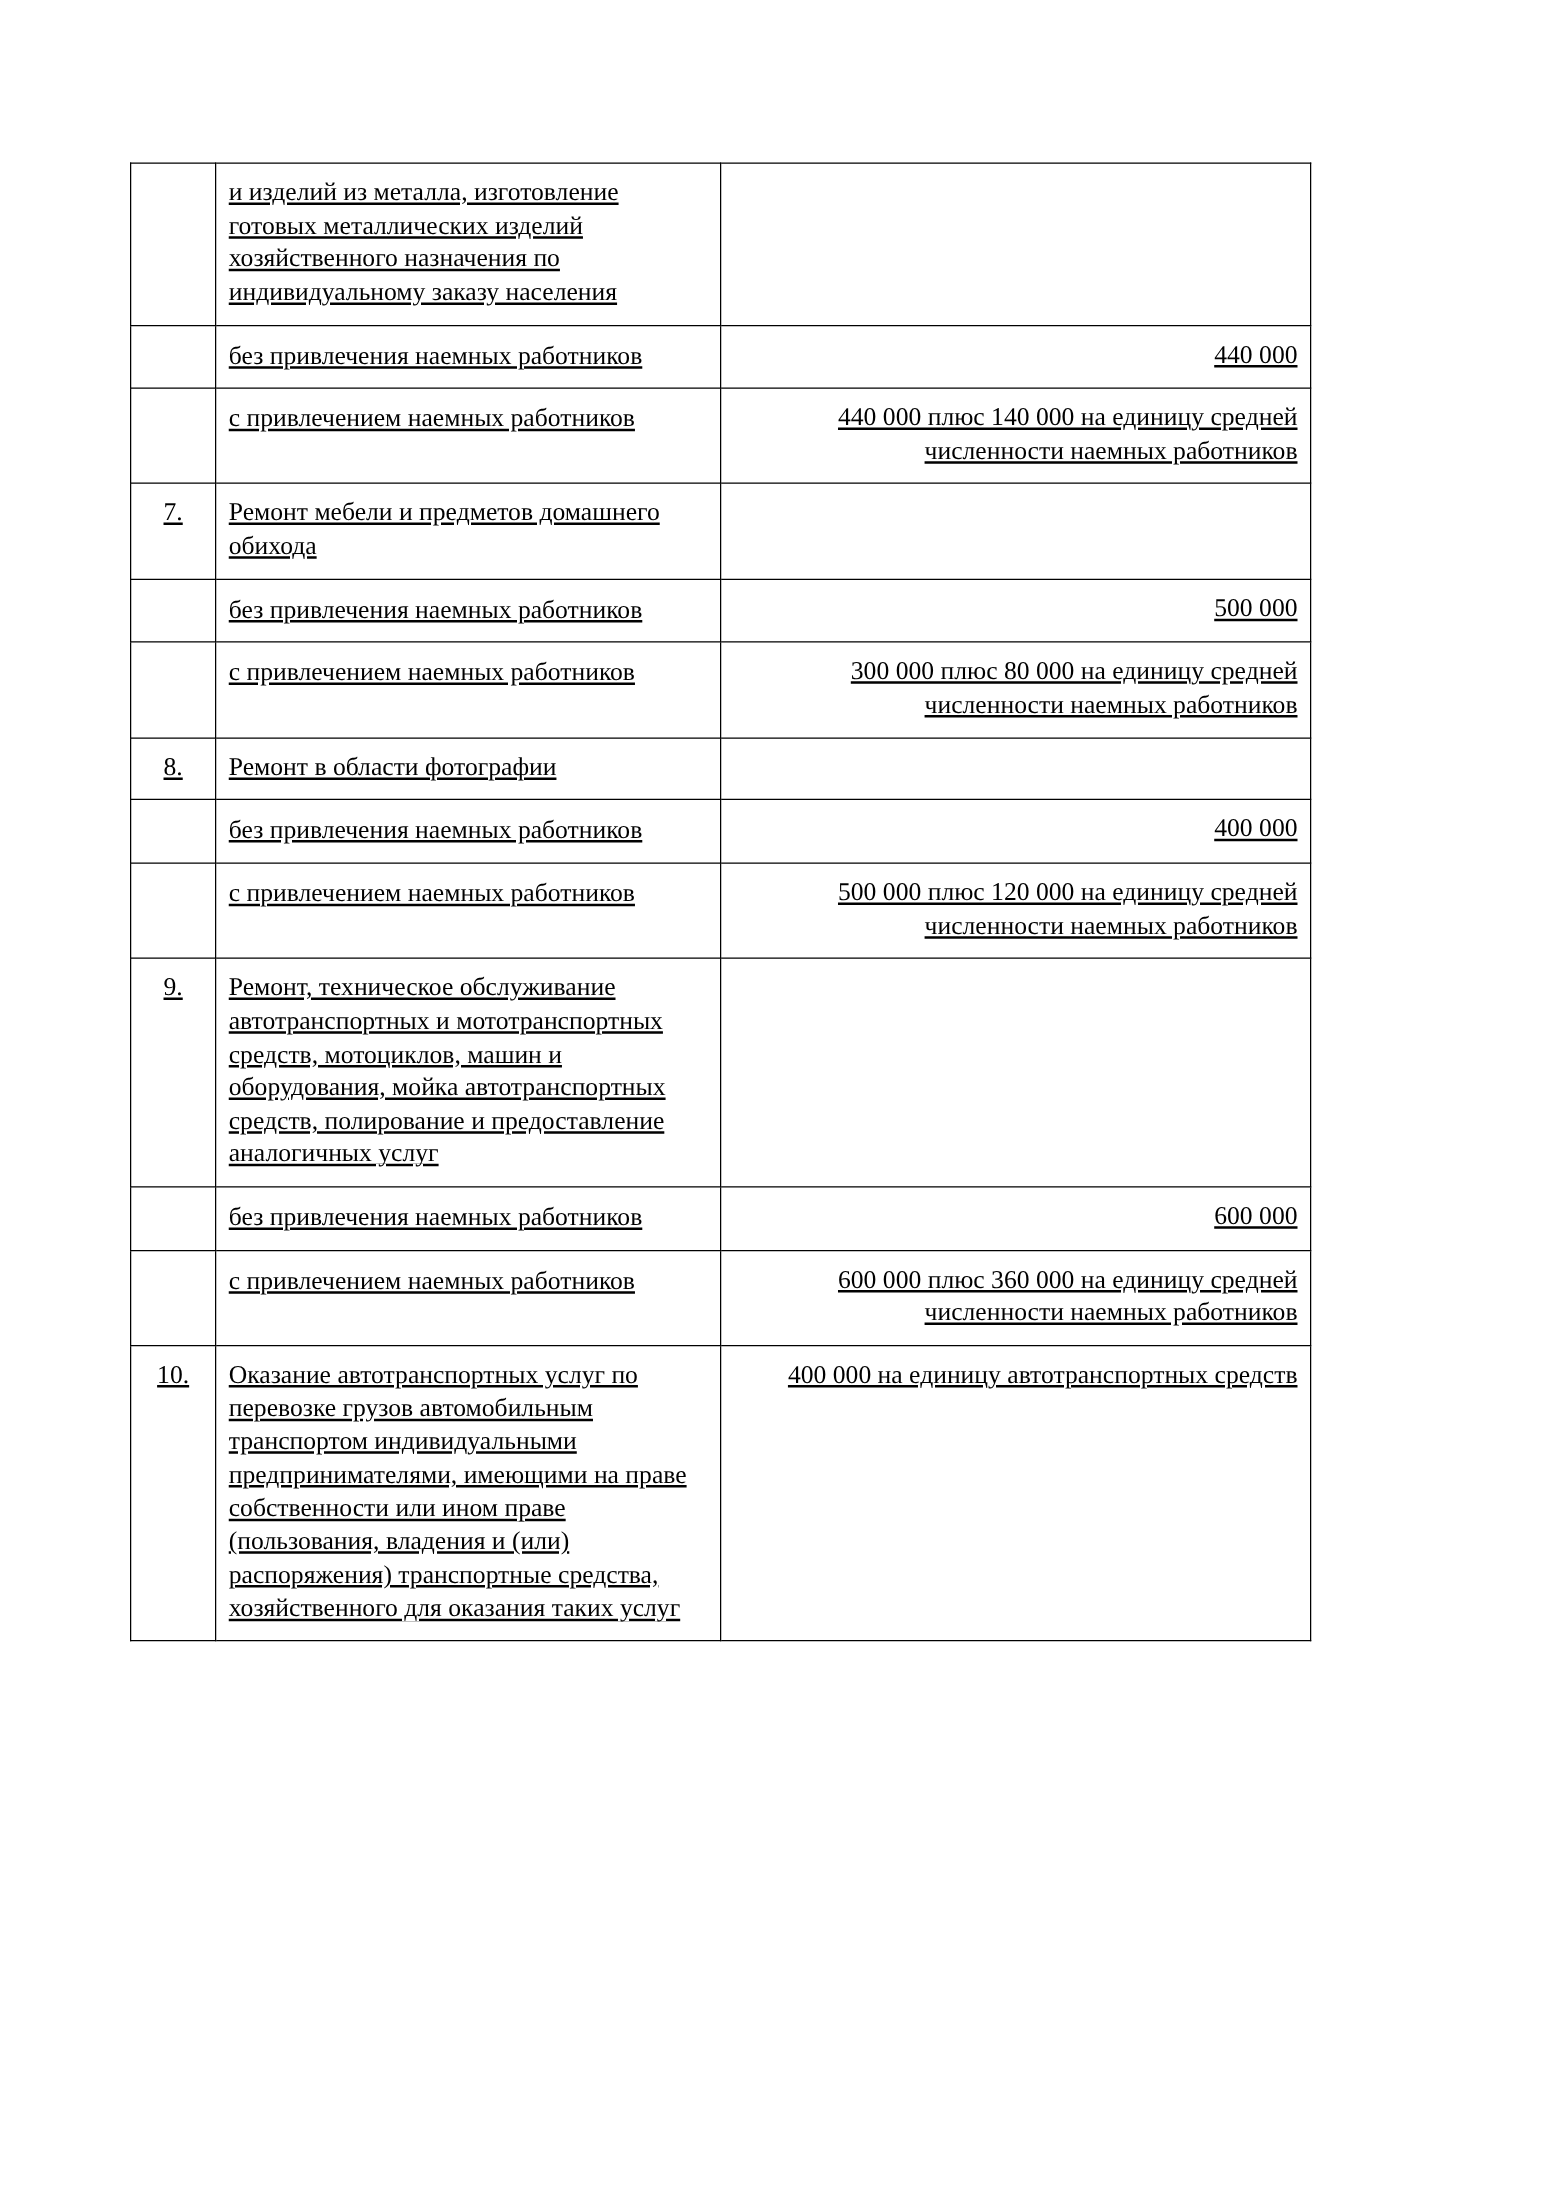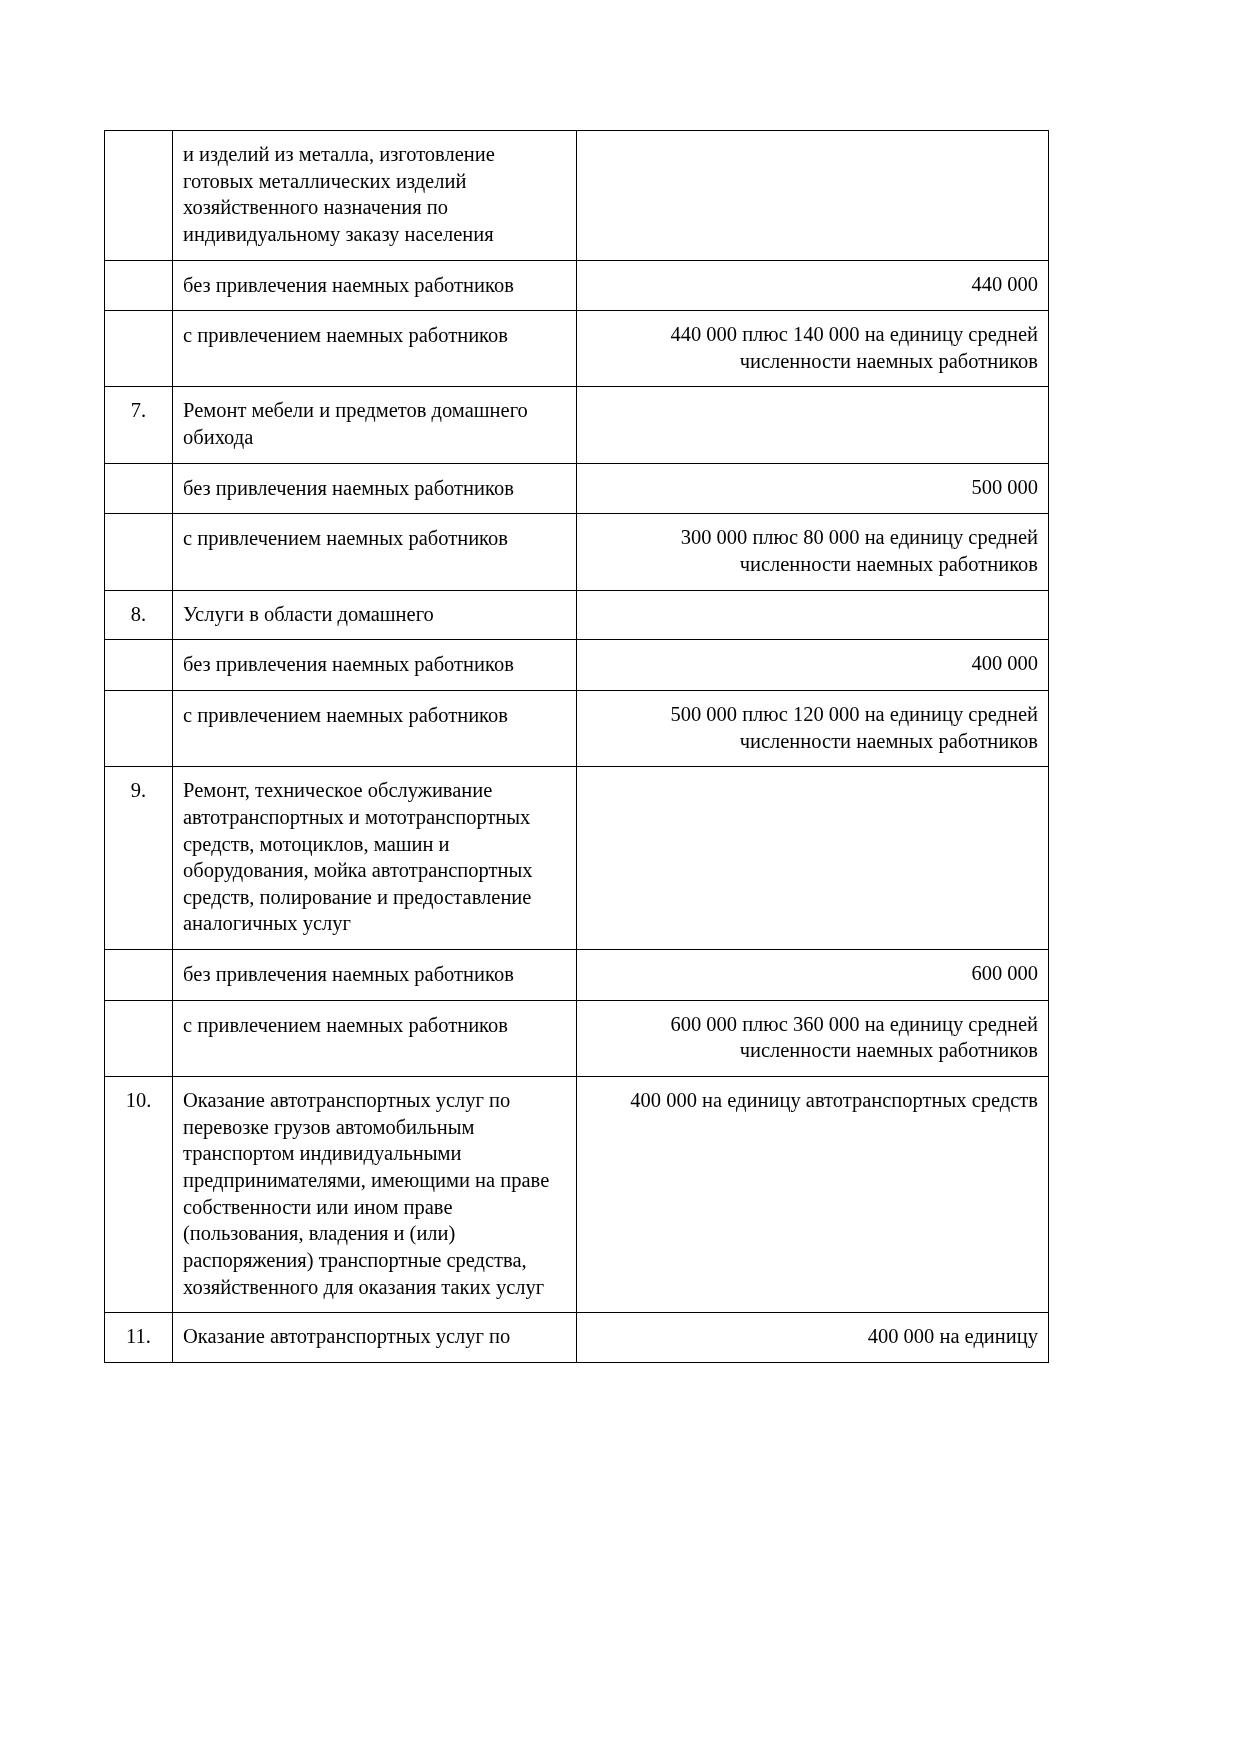--- a/index.html
+++ b/index.html
@@ -13,20 +13,21 @@
     font-family: "Liberation Serif", "DejaVu Serif", serif;
     color: #000000;
     -webkit-font-smoothing: antialiased;
   }
   .page {
     position: relative;
     width: 1240px;
     height: 1754px;
     box-sizing: border-box;
     padding: 130px 190px 0 104px;
+    text-decoration: underline;
   }
   table.tariff-table {
     width: 944px;
     border-collapse: collapse;
     table-layout: fixed;
     border: 1.4px solid #000000;
   }
   table.tariff-table td {
     border: 1.1px solid #000000;
     vertical-align: top;
@@ -106,21 +107,21 @@
       </tr>
 
       <tr class="sub-row">
         <td class="num"></td>
         <td class="desc">с привлечением наемных работников</td>
         <td class="val">300 000 плюс 80 000 на единицу средней численности наемных работников</td>
       </tr>
 
       <tr class="group-start">
         <td class="num">8.</td>
-        <td class="desc">Услуги в области домашнего</td>
+        <td class="desc">Ремонт в области фотографии</td>
         <td class="val empty"></td>
       </tr>
 
       <tr class="sub-row">
         <td class="num"></td>
         <td class="desc">без привлечения наемных работников</td>
         <td class="val">400 000</td>
       </tr>
 
       <tr class="sub-row">
@@ -146,21 +147,16 @@
         <td class="desc">с привлечением наемных работников</td>
         <td class="val">600 000 плюс 360 000 на единицу средней численности наемных работников</td>
       </tr>
 
       <tr class="group-start">
         <td class="num">10.</td>
         <td class="desc">Оказание автотранспортных услуг по перевозке грузов автомобильным транспортом индивидуальными предпринимателями, имеющими на праве собственности или ином праве (пользования, владения и (или) распоряжения) транспортные средства, хозяйственного для оказания таких услуг</td>
         <td class="val">400 000 на единицу автотранспортных средств</td>
       </tr>
 
-      <tr class="group-start">
-        <td class="num">11.</td>
-        <td class="desc">Оказание автотранспортных услуг по</td>
-        <td class="val">400 000 на единицу</td>
-      </tr>
 
     </tbody>
   </table>
 </div>
 
 </body></html>

